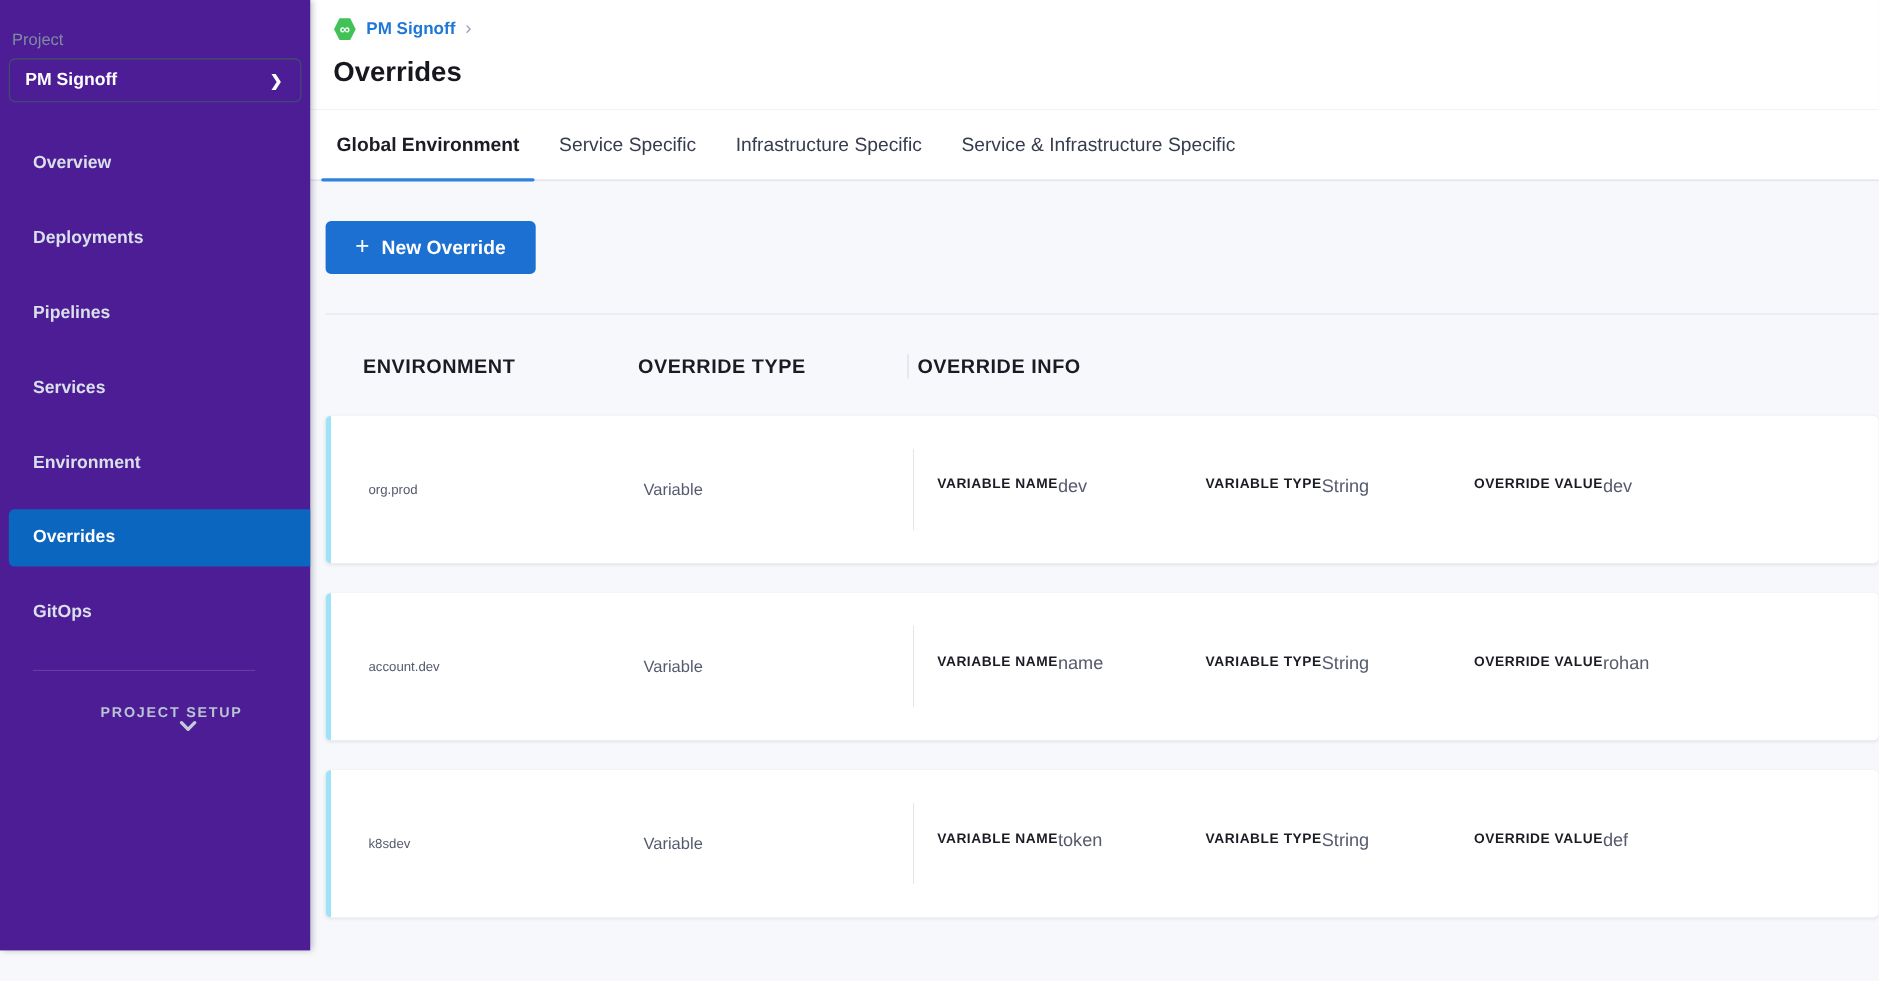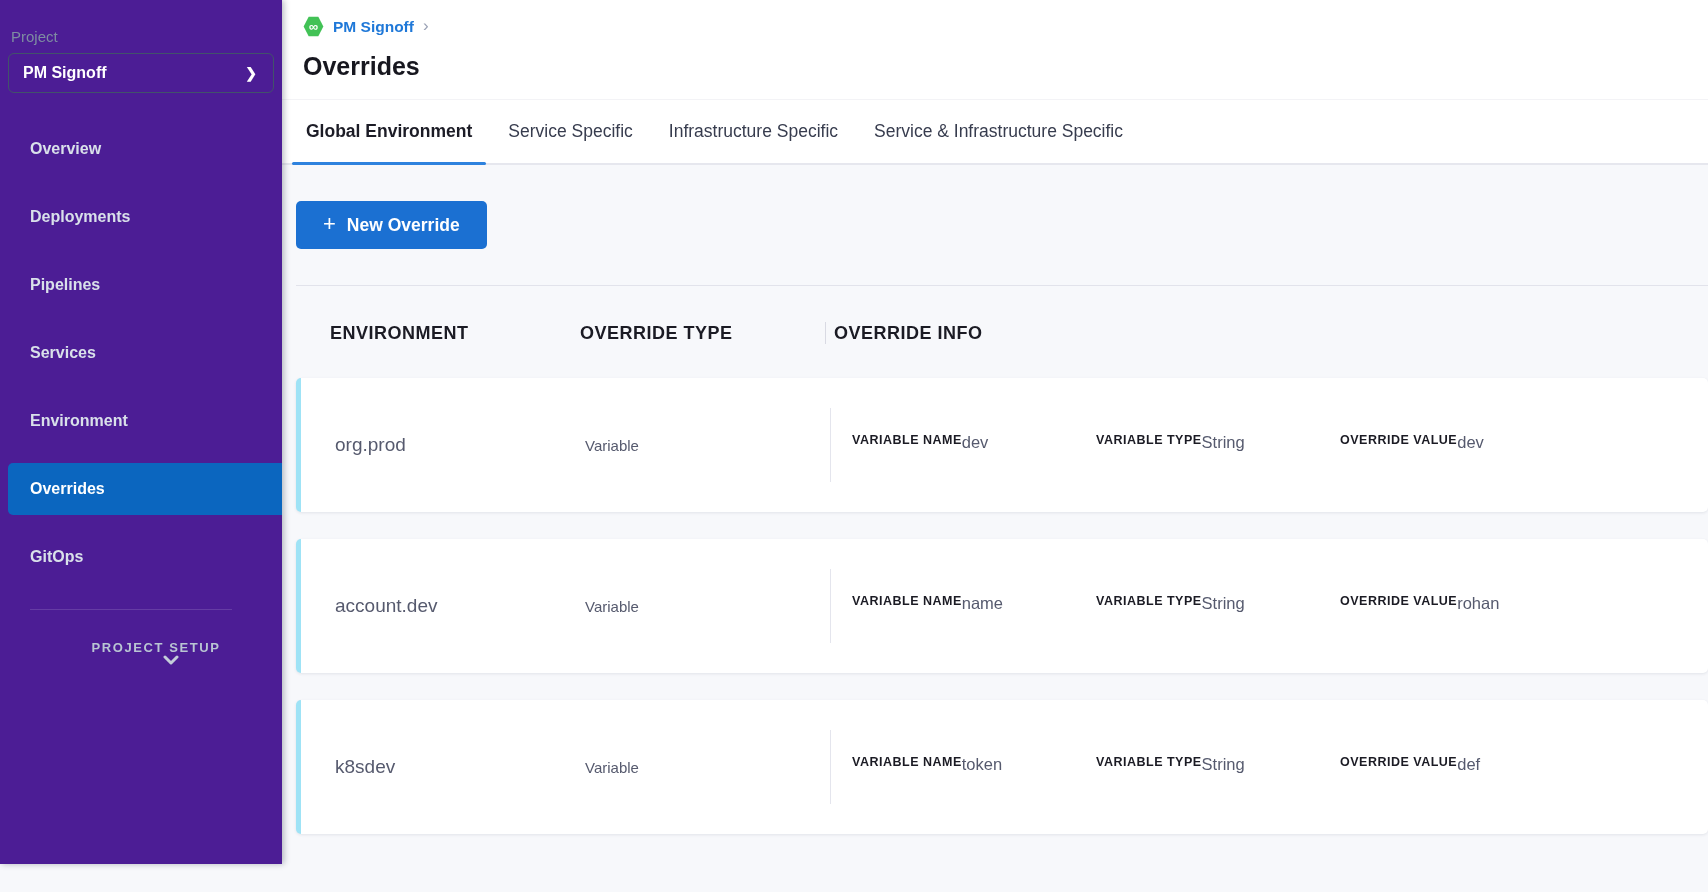--- a/index.html
+++ b/index.html
@@ -116,21 +116,21 @@
   .th-info { margin-left:8px; }
 
   .row-card {
     background:#ffffff; border-radius:5px;
     border-left:5px solid #9fe3f6;
     min-height:134px; margin-bottom:27px;
     box-shadow:0 1px 3px rgba(40,48,80,0.10);
     display:flex; align-items:center;
     cursor:pointer;
   }
-  .cell-env { width:284px; padding-left:34px; color:#565a6e; font-size:19px; }
+  .cell-env { width:284px; padding-left:34px; color:#565a6e; font-size:12px; }
   .cell-type { width:245px; color:#565a6e; font-size:15px; }
   .row-sep { width:1px; height:74px; background:#e4e5ed; }
   .info-group { display:flex; padding-left:21px; }
   .info-col { width:244px; display:flex; }
   .info-label { color:#1b1b24; font-size:12.5px; font-weight:700; letter-spacing:0.5px; margin-bottom:10px; }
   .info-value { color:#565a6e; font-size:16.5px; }
 </style>
 </head>
 <body>
 

